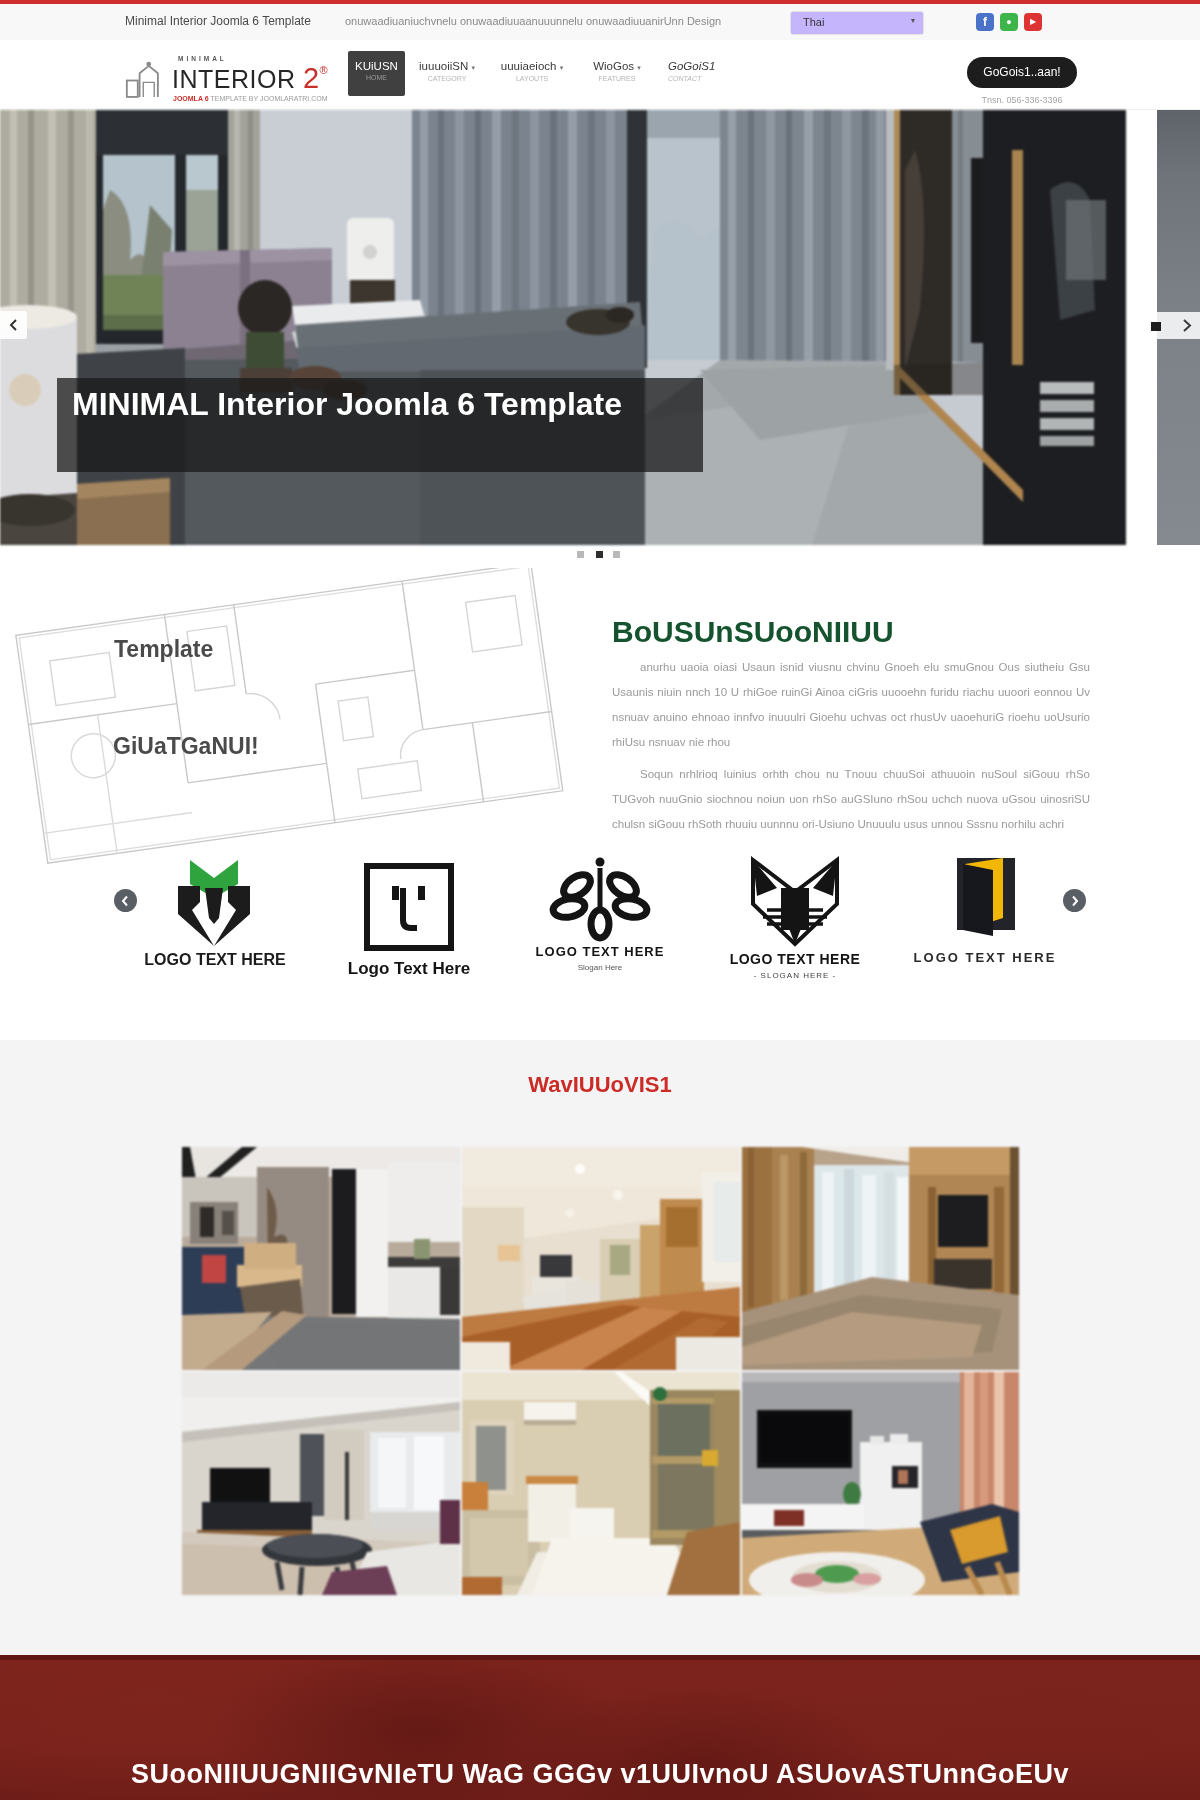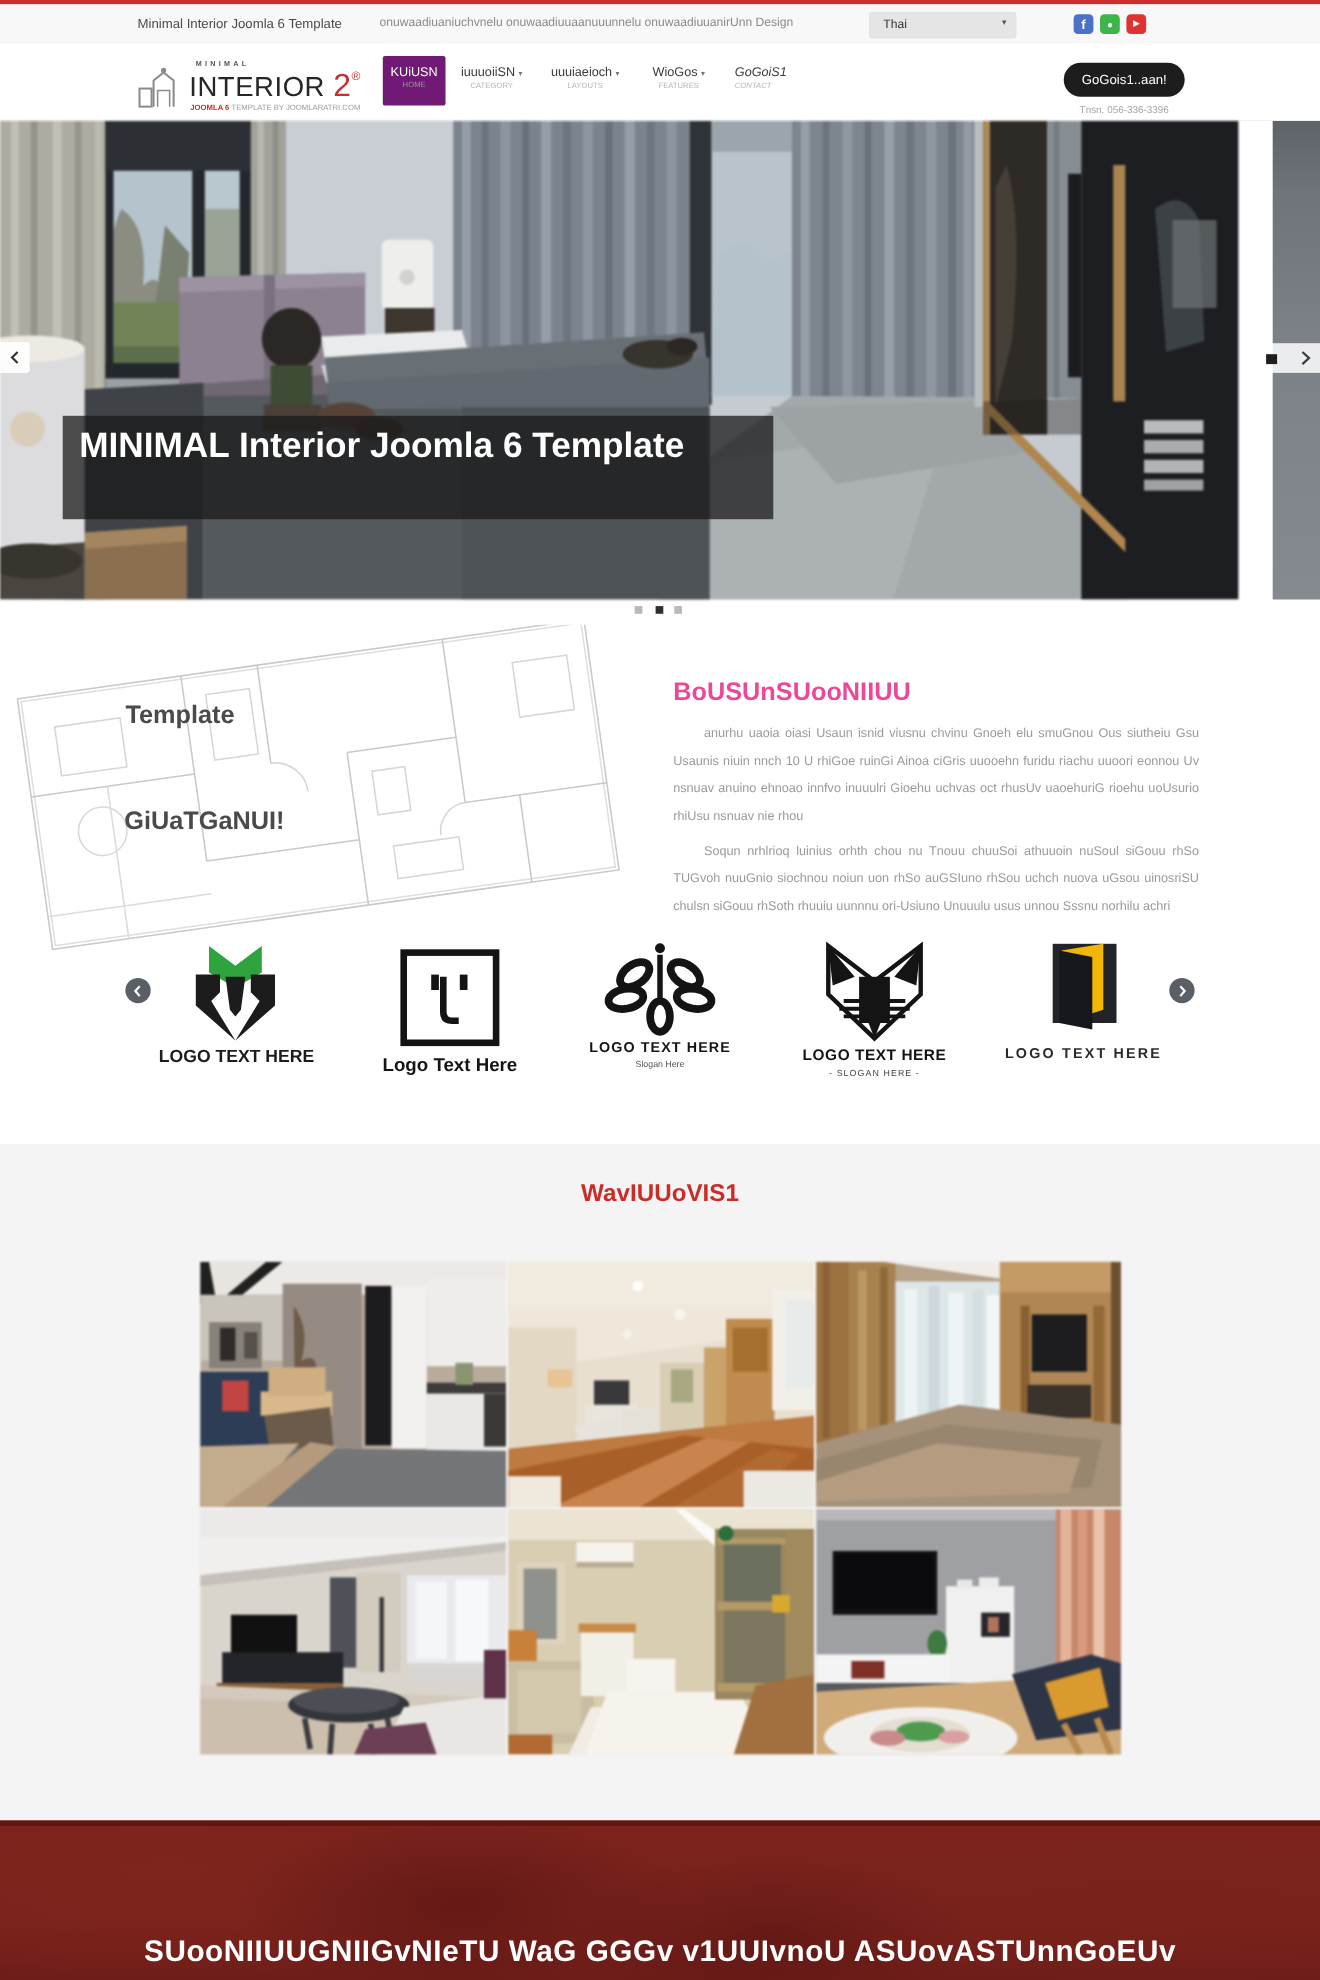--- a/index.html
+++ b/index.html
@@ -12,21 +12,21 @@
 <div class="page">
 
   <div class="abs" style="left:0;top:0;width:1200px;height:4px;background:#cd2e2e;"></div>
 
   <div class="abs" style="left:0;top:4px;width:1200px;height:36px;background:#f8f8f9;border-bottom:1px solid #ececec;"></div>
 
   <div class="abs" style="left:125px;top:14px;font-size:12px;color:#4a4a4a;">Minimal Interior Joomla 6 Template</div>
 
   <div class="abs" style="left:345px;top:15px;font-size:11px;color:#8a8a8a;">onuwaadiuaniuchvnelu onuwaadiuuaanuuunnelu onuwaadiuuanirUnn Design</div>
 
-  <div class="abs" style="left:790px;top:11px;width:132px;height:22px;background:#e5e5e5;border:1px solid #e2e2e2;border-radius:3px;">
+  <div class="abs" style="left:790px;top:11px;width:132px;height:22px;background:#c4b5fd;border:1px solid #e2e2e2;border-radius:3px;">
     <span style="position:absolute;left:12px;top:4px;font-size:11px;color:#333;">Thai</span>
     <span style="position:absolute;right:8px;top:4px;font-size:8px;color:#555;">▾</span>
   </div>
 
   <div class="abs" style="left:976px;top:13px;width:18px;height:18px;border-radius:4px;background:#4a72c8;color:#fff;font-size:12px;font-weight:bold;text-align:center;line-height:18px;">f</div>
 
   <div class="abs" style="left:1000px;top:13px;width:18px;height:18px;border-radius:4px;background:#3db54a;color:#fff;font-size:9px;text-align:center;line-height:18px;">●</div>
 
   <div class="abs" style="left:1024px;top:13px;width:18px;height:18px;border-radius:4px;background:#dd3333;color:#fff;font-size:8px;text-align:center;line-height:18px;">▶</div>
 
@@ -40,21 +40,21 @@
       <path d="M20 40 L20 24 L32 24 L32 40" stroke-width="1.5"></path>
     </g>
   </svg>
 
   <div class="abs" style="left:178px;top:55px;font-size:6.5px;letter-spacing:3px;color:#555;font-weight:bold;">MINIMAL</div>
 
   <div class="abs" style="left:172px;top:62px;font-size:25px;font-weight:normal;color:#262626;letter-spacing:0.5px;">INTERIOR <span style="color:#c62f2a;font-size:29px;">2</span><span style="color:#c62f2a;font-size:11px;vertical-align:14px;">®</span></div>
 
   <div class="abs" style="left:173px;top:95px;font-size:7px;color:#c62f2a;font-weight:bold;">JOOMLA 6 <span style="color:#9a9a9a;font-weight:normal;">TEMPLATE BY JOOMLARATRI.COM</span></div>
 
-  <div class="abs" style="left:348px;top:51px;width:57px;height:45px;background:#701a75;border-radius:2px;text-align:center;">
+  <div class="abs" style="left:348px;top:51px;width:57px;height:45px;background:#404040;border-radius:2px;text-align:center;">
     <div style="margin-top:9px;font-size:11.5px;color:#fff;">KUiUSN</div>
     <div style="margin-top:2px;font-size:7px;color:#9a9a9a;">HOME</div>
   </div>
 
   <div class="abs" style="left:415px;top:60px;width:64px;text-align:center;">
     <div style="font-size:11.5px;color:#3a3a3a;">iuuuoiiSN <span style="font-size:7px;color:#777;">▾</span></div>
     <div style="margin-top:3px;font-size:7px;color:#b5b5b5;">CATEGORY</div>
   </div>
 
   <div class="abs" style="left:497px;top:60px;width:70px;text-align:center;">
@@ -254,21 +254,21 @@
       <path d="M250 120 a30 30 0 0 1 30 30" stroke="#d6d6d6"></path>
       <path d="M420 180 a26 26 0 0 0 -26 26" stroke="#d6d6d6"></path>
     </g>
   </svg>
 
   <div class="abs" style="left:114px;top:636px;font-size:23px;font-weight:bold;color:#4a4a4a;">Template</div>
 
 
   <div class="abs" style="left:113px;top:733px;font-size:23px;font-weight:bold;color:#4a4a4a;">GiUaTGaNUI!</div>
 
-  <div class="abs" style="left:612px;top:615px;font-size:23px;font-weight:bold;color:#ec4899;">BoUSUnSUooNIIUU</div>
+  <div class="abs" style="left:612px;top:615px;font-size:30px;font-weight:bold;color:#14532d;">BoUSUnSUooNIIUU</div>
 
   <div class="abs" style="left:612px;top:655px;width:478px;font-size:11.5px;color:#9a9a9a;line-height:25px;text-align:justify;">
     <span style="display:inline-block;width:28px;"></span>anurhu uaoia oiasi Usaun isnid viusnu chvinu Gnoeh elu smuGnou Ous siutheiu Gsu
     Usaunis niuin nnch 10 U rhiGoe ruinGi Ainoa ciGris uuooehn furidu riachu uuoori eonnou Uv nsnuav
     anuino ehnoao innfvo inuuulri Gioehu uchvas oct rhusUv uaoehuriG rioehu uoUsurio rhiUsu nsnuav nie
     rhou
   </div>
 
   <div class="abs" style="left:612px;top:762px;width:478px;font-size:11.5px;color:#9a9a9a;line-height:25px;text-align:justify;">
     <span style="display:inline-block;width:28px;"></span>Soqun nrhlrioq luinius orhth chou nu Tnouu chuuSoi athuuoin nuSoul siGouu rhSo TUGvoh

